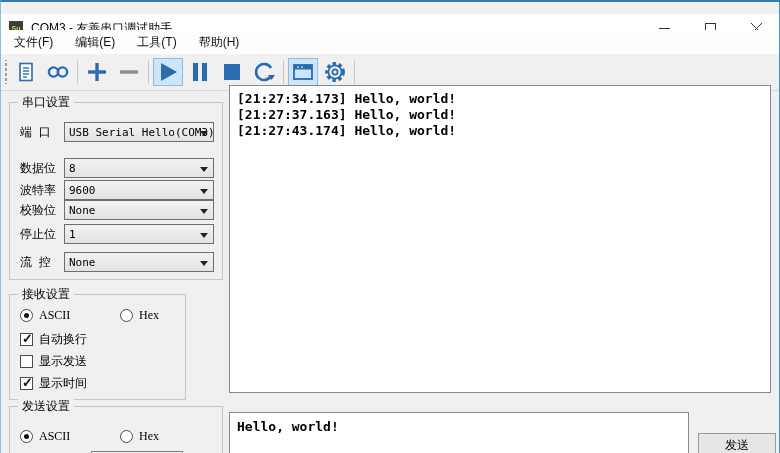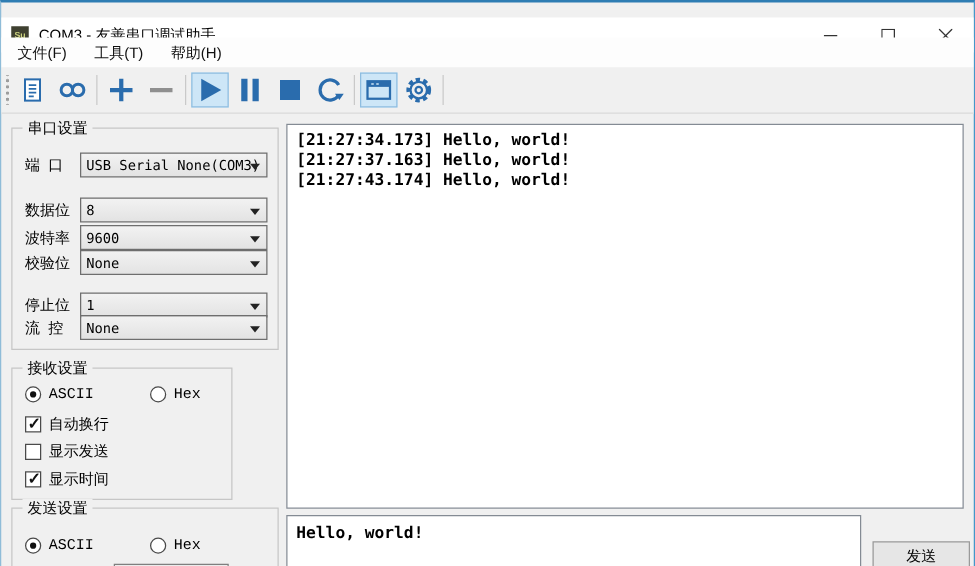--- a/index.html
+++ b/index.html
@@ -50,30 +50,30 @@
   .combo-arrow { position:absolute; right:5px; top:8px; width:0; height:0;
                  border-left:4px solid transparent; border-right:4px solid transparent;
                  border-top:5px solid #222; }
 
   
   .radio-row { position:absolute; display:flex; align-items:center; }
   .radio { width:13px; height:13px; border:1px solid #4a4a4a; border-radius:50%; background:#fff;
            margin-right:6px; position:relative; }
   .radio.selected::after { content:""; position:absolute; left:3px; top:3px; width:5px; height:5px;
                            border-radius:50%; background:#111; }
-  .radio-label { font-family:Liberation Mono, monospace; font-size:12px; color:#000; }
+  .radio-label { font-family:Liberation Serif, serif; font-size:12px; color:#000; }
   .check-row { position:absolute; left:18px; display:flex; align-items:center; }
   .checkbox { width:13px; height:13px; border:1px solid #4a4a4a; background:#fff; margin-right:6px;
               position:relative; }
   .checkbox.checked::after { content:"\2713"; position:absolute; left:1px; top:-3px; font-size:13px;
                              font-weight:bold; color:#111; }
   .check-label { font-size:12px; color:#000; }
 
   
-  .recv-area { position:absolute; left:228px; top:97px; width:542px; height:308px; background:#fff;
+  .recv-area { position:absolute; left:228px; top:83px; width:542px; height:308px; background:#fff;
                border:1px solid #848b94; padding:5px 7px; }
   .recv-line { font-family:"DejaVu Sans Mono", monospace; font-weight:bold; font-size:13px;
                line-height:16px; color:#000; white-space:pre; }
   .send-area { position:absolute; left:228px; top:410px; width:460px; height:46px; background:#fff;
                border:1px solid #848b94; padding:4px 7px; }
   .send-text { font-family:"DejaVu Sans Mono", monospace; font-weight:bold; font-size:13px; color:#000; }
   .send-btn { position:absolute; left:697px; top:431px; width:78px; height:25px; background:#e6e6e6;
               border:1px solid #9a9a9a; font-size:12px; color:#000; display:flex;
               align-items:center; justify-content:center; }
   .partial-box { position:absolute; left:90px; top:449px; width:92px; height:12px;
@@ -104,20 +104,21 @@
         <svg width="11" height="11">
             <line x1="0" y1="0" x2="11" y2="11"></line>
             <line x1="11" y1="0" x2="0" y2="11"></line>
           </svg>
       </div>
     </div>
   </div>
 
   <div class="menubar">
     <span class="menu-item">文件(F)</span>
+    <span class="menu-item">编辑(E)</span>
     <span class="menu-item">工具(T)</span>
     <span class="menu-item">帮助(H)</span>
   </div>
 
   <div class="toolbar">
     <div class="grip"></div>
 
     <div class="tb-btn">
       <svg width="22" height="22">
         <rect x="5" y="2.5" width="12" height="17" fill="#fff" stroke="#2a6cad" stroke-width="1.6"></rect>
@@ -193,21 +194,21 @@
 
     <div class="tb-sep"></div>
   </div>
 
   <div class="groupbox" style="left:8px; top:100px; width:214px; height:178px;">
     <span class="gb-title">串口设置</span>
 
     <div class="field-row" style="top:19px;">
       <span class="field-label">端  口</span>
       <div class="combo">
-        <span class="combo-value">USB Serial None(COM3)</span>
+        <span class="combo-value">USB Serial Hello(COM3)</span>
         <span class="combo-arrow"></span>
       </div>
     </div>
     <div class="field-row" style="top:36px;margin-top:41px;">
       <span class="field-label">波特率</span>
       <div class="combo">
         <span class="combo-value">9600</span>
         <span class="combo-arrow"></span>
       </div>
     </div>
@@ -218,21 +219,21 @@
         <span class="combo-arrow"></span>
       </div>
     </div>
     <div class="field-row" style="top:97px;">
       <span class="field-label">校验位</span>
       <div class="combo">
         <span class="combo-value">None</span>
         <span class="combo-arrow"></span>
       </div>
     </div>
-    <div class="field-row" style="top:131px;">
+    <div class="field-row" style="top:121px;">
       <span class="field-label">停止位</span>
       <div class="combo">
         <span class="combo-value">1</span>
         <span class="combo-arrow"></span>
       </div>
     </div>
     <div class="field-row" style="top:149px;">
       <span class="field-label">流  控</span>
       <div class="combo">
         <span class="combo-value">None</span>

